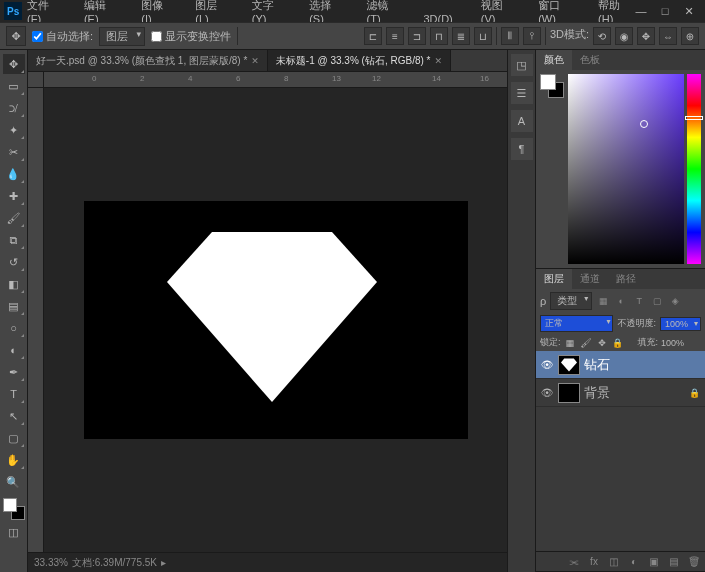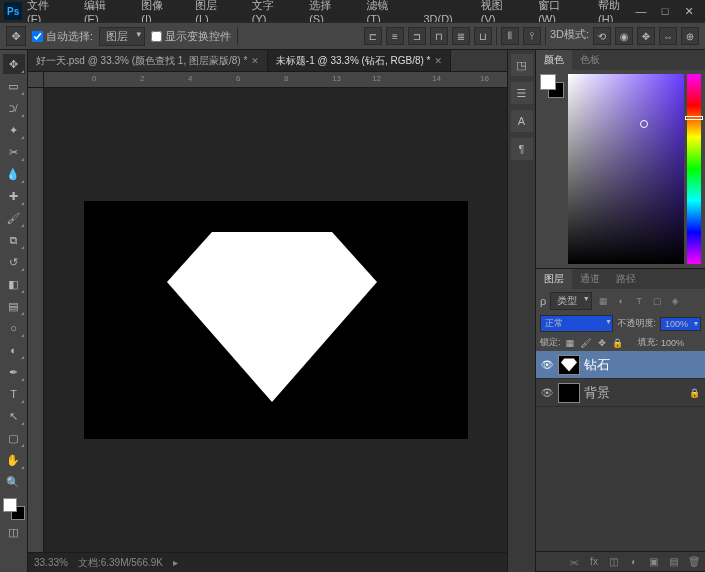--- a/index.html
+++ b/index.html
@@ -34,21 +34,21 @@
 .tabs .tab.active { background: #252525; color: #ddd; }
 .tabs .tab .x { font-size: 9px; color: #888; }
 .canvas-wrap { flex: 1; position: relative; overflow: hidden; background: #252525; }
 .ruler-h { position: absolute; top: 0; left: 16px; right: 0; height: 16px; background: #454545; border-bottom: 1px solid #1a1a1a; font-size: 8px; color: #888; }
 .ruler-h .tick { position: absolute; top: 2px; }
 .ruler-v { position: absolute; top: 16px; left: 0; bottom: 0; width: 16px; background: #454545; border-right: 1px solid #1a1a1a; }
 .ruler-corner { position: absolute; top:0;left:0;width:16px;height:16px;background:#454545;border-right:1px solid #1a1a1a;border-bottom:1px solid #1a1a1a; }
 .canvas-area { position: absolute; top: 16px; left: 16px; right: 0; bottom: 0; display: flex; align-items: center; justify-content: center; }
 .artboard { width: 382px; height: 236px; background: #000; box-shadow: 0 0 0 1px #000; position: relative; }
 .diamond { position: absolute; top: 30px; left: 82px; }
-.statusbar { height: 20px; background: #252525; border-top: 1px solid #1a1a1a; display: flex; align-items: center; padding: 0 6px; gap: 10px; font-size: 10px; color: #888; }
+.statusbar { height: 20px; background: #252525; border-top: 1px solid #1a1a1a; display: flex; align-items: center; padding: 0 6px; gap: 4px; font-size: 10px; color: #888; }
 .side-strip { width: 28px; background: #393939; border-left: 1px solid #1a1a1a; display: flex; flex-direction: column; align-items: center; padding: 4px 0; gap: 6px; }
 .side-strip .sbtn { width: 22px; height: 22px; background: #454545; display:flex;align-items:center;justify-content:center; }
 .panels { width: 170px; background: #454545; border-left: 1px solid #1a1a1a; display: flex; flex-direction: column; }
 .panel { border-bottom: 1px solid #1a1a1a; display: flex; flex-direction: column; }
 .panel-tabs { display: flex; height: 20px; background: #393939; }
 .panel-tabs .ptab { padding: 3px 8px; font-size: 10px; color: #888; }
 .panel-tabs .ptab.active { background: #454545; color: #ddd; }
 .color-panel { padding: 4px; display: flex; gap: 4px; }
 .color-panel .swatch-set { width: 24px; position: relative; height: 24px; }
 .color-panel .swatch-set .fg { position:absolute;top:0;left:0;width:16px;height:16px;background:#fff;border:1px solid #888; }
@@ -198,21 +198,21 @@
         <div class="canvas-area">
           <div class="artboard">
             <svg class="diamond" width="210" height="170">
               <polygon points="45,0 165,0 210,50 105,170 0,50" fill="#ffffff"></polygon>
             </svg>
           </div>
         </div>
       </div>
       <div class="statusbar">
         <span>33.33%</span>
-        <span>文档:6.39M/566.9K</span>
+        <span>文档:6.39M/775.5K</span>
         <span>▸</span>
       </div>
     </div>
 
     <div class="side-strip">
       <div class="sbtn">◳</div>
       <div class="sbtn">☰</div>
       <div class="sbtn">A</div>
       <div class="sbtn">¶</div>
     </div>

